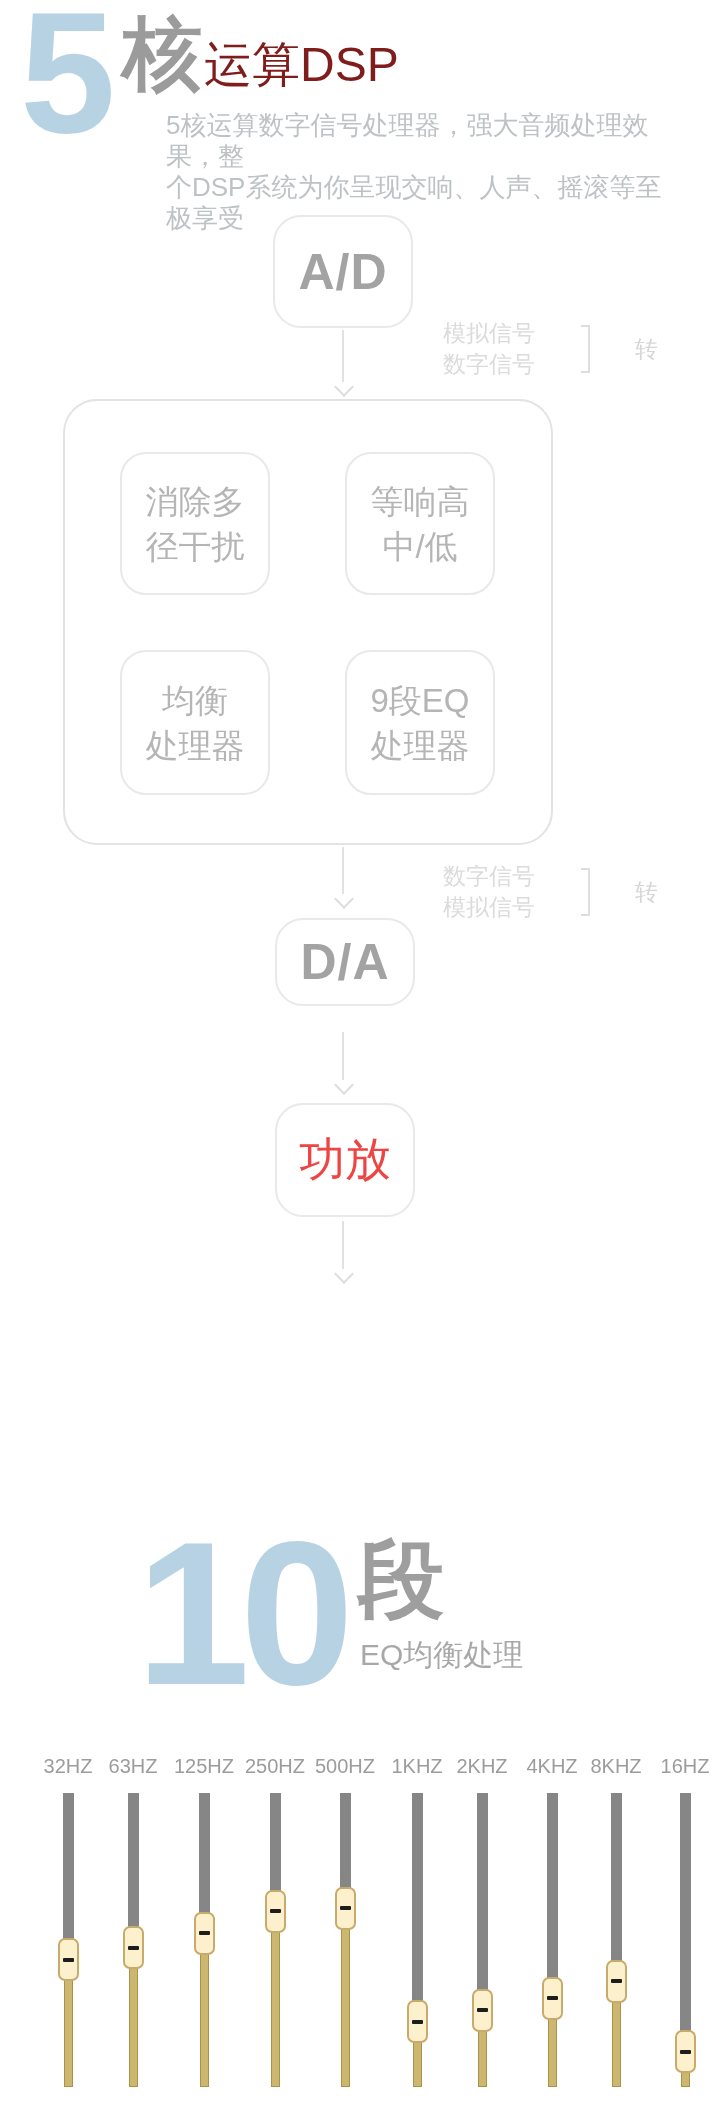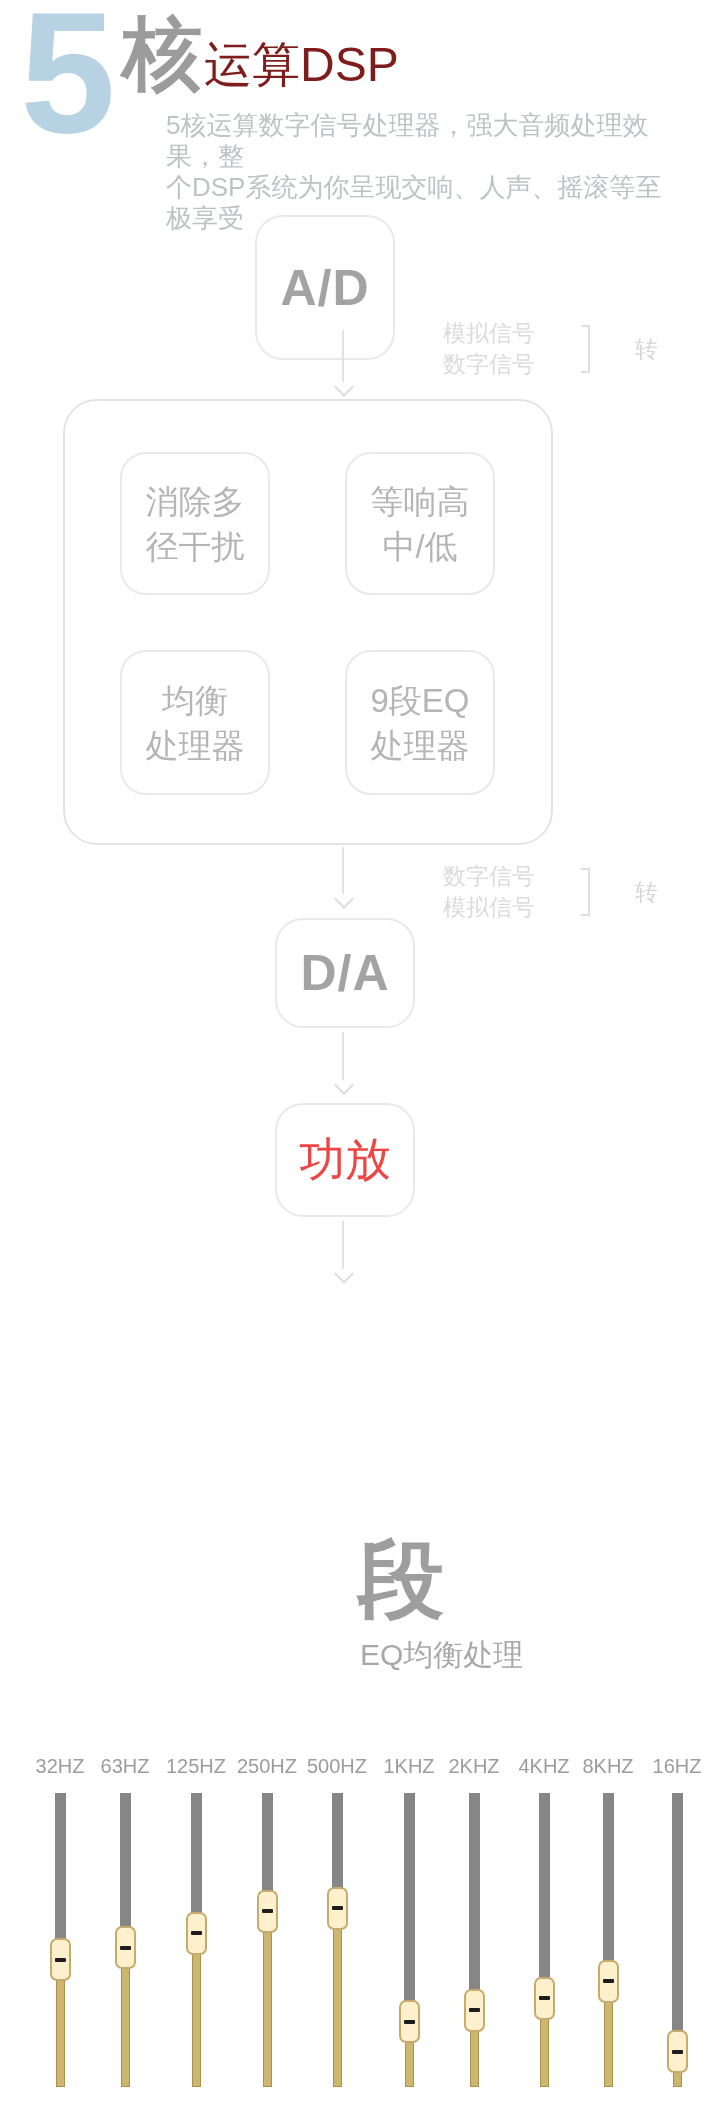--- a/index.html
+++ b/index.html
@@ -27,21 +27,21 @@
   .arrow-head{position:absolute;width:12px;height:12px;border-right:2px solid #dedede;border-bottom:2px solid #dedede;
               transform:rotate(45deg);}
   .sig-label{position:absolute;display:flex;align-items:center;color:#dbdbdb;font-size:23px;white-space:nowrap;gap:40px;}
   .sig-lines{line-height:31px;}
   .sig-bracket{width:7px;height:44px;border:2px solid #dedede;border-left:none;margin-left:6px;}
   .sig-zhuan{margin-left:5px;color:#d6d6d6;}
   
   .duan{position:absolute;left:358px;top:1536px;font-size:86px;font-weight:bold;color:#9e9e9e;line-height:1;}
   .eq-sub{position:absolute;left:360px;top:1640px;font-size:30px;color:#a8a8a8;line-height:1;}
   
-  #equalizer{position:absolute;left:4px;top:1755px;width:636px;height:345px;}
+  #equalizer{position:absolute;left:12px;top:1755px;width:636px;height:345px;}
   .eq-label{position:absolute;top:0;width:84px;text-align:center;font-size:20px;color:#9c9c9c;white-space:nowrap;}
   .eq-track{position:absolute;width:11px;background:#868686;}
   .eq-stem{position:absolute;width:9px;background:#cdb66e;border:1px solid #a8934e;box-sizing:border-box;}
   .eq-handle{position:absolute;width:21px;height:43px;background:#fdf1cd;border:2px solid #c9aa6d;border-radius:7px;
              box-sizing:border-box;display:flex;align-items:center;justify-content:center;}
   .eq-dash{width:11px;height:4px;background:#1d1d1d;border-radius:1px;}
 </style>
 </head>
 <body>
 
@@ -50,21 +50,21 @@
   <div class="big-num big-5">5</div>
   <div class="title-row">
     <span class="t-strong">核</span>
     <span class="t-light">运算DSP</span>
   </div>
   <div class="subtitle">
     <div>5核运算数字信号处理器，强大音频处理效果，整</div>
     <div>个DSP系统为你呈现交响、人声、摇滚等至极享受</div>
   </div>
 
-  <div class="node" style="left:255px;top:215px;width:140px;height:145px;">
+  <div class="node" style="left:273px;top:215px;width:140px;height:113px;">
     <span class="node-en">A/D</span>
   </div>
 
   <div class="arrow-line" style="left:342px;top:330px;height:52px;"></div>
   <div class="arrow-head" style="left:337px;top:380px;"></div>
 
   <div class="sig-label" style="left:443px;top:318px;">
     <div class="sig-lines">
       <div>模拟信号</div>
       <div>数字信号</div>
@@ -105,35 +105,36 @@
 
   <div class="sig-label" style="left:443px;top:861px;">
     <div class="sig-lines">
       <div>数字信号</div>
       <div>模拟信号</div>
     </div>
     <div class="sig-bracket"></div>
     <span class="sig-zhuan">转</span>
   </div>
 
-  <div class="node" style="left:275px;top:918px;width:140px;height:110px;">
+  <div class="node" style="left:275px;top:918px;width:140px;height:88px;">
     <span class="node-en">D/A</span>
   </div>
 
   <div class="arrow-line" style="left:342px;top:1032px;height:48px;"></div>
   <div class="arrow-head" style="left:337px;top:1078px;"></div>
 
   <div class="node" style="left:275px;top:1103px;width:140px;height:114px;">
     <span class="node-cn">功放</span>
   </div>
 
   <div class="arrow-line" style="left:342px;top:1221px;height:48px;"></div>
   <div class="arrow-head" style="left:337px;top:1267px;"></div>
 
 
+  <div class="big-num big-10">10</div>
   <div class="duan">段</div>
   <div class="eq-sub">EQ均衡处理</div>
 
   <div id="equalizer">
       <div class="eq-label" style="left: 14px;">32HZ</div>
       <div class="eq-track" style="left: 51px; top: 38px; height: 166.11px;"></div>
       <div class="eq-stem" style="left: 52px; top: 204.11px; height: 127.89px;"></div>
       <div class="eq-handle" style="left: 46px; top: 183.11px;">
         <div class="eq-dash"></div>
       </div>

